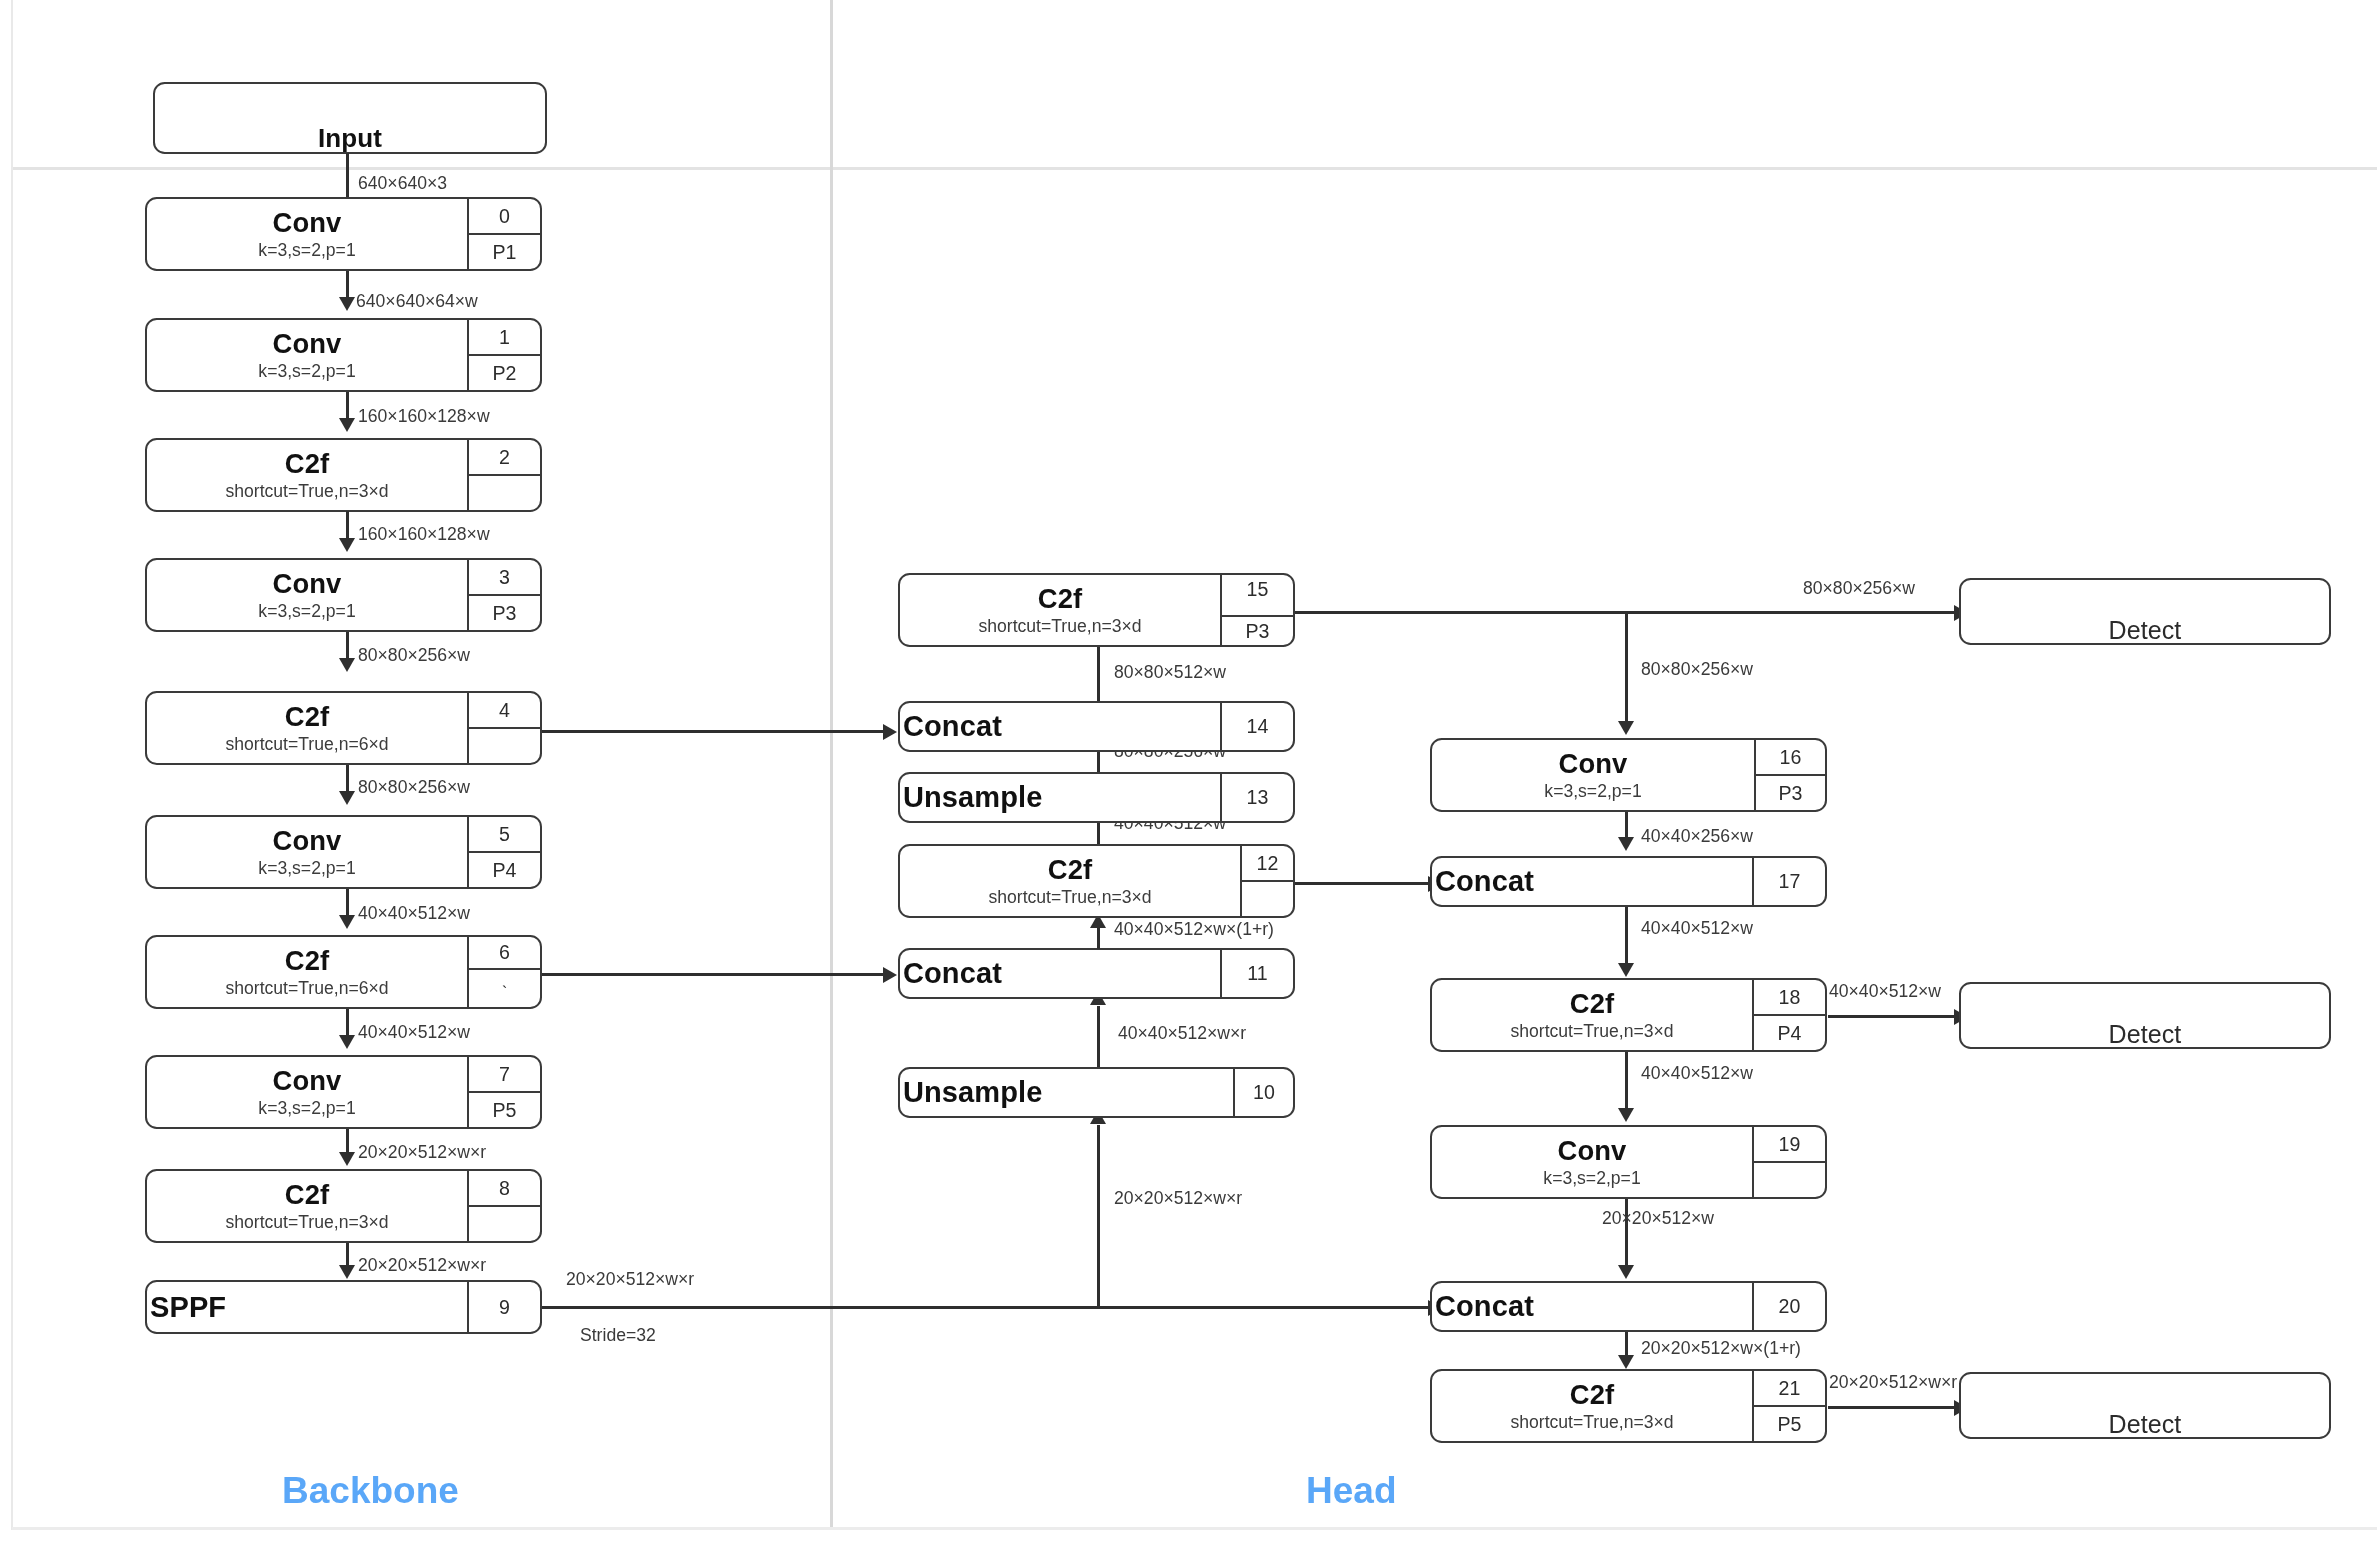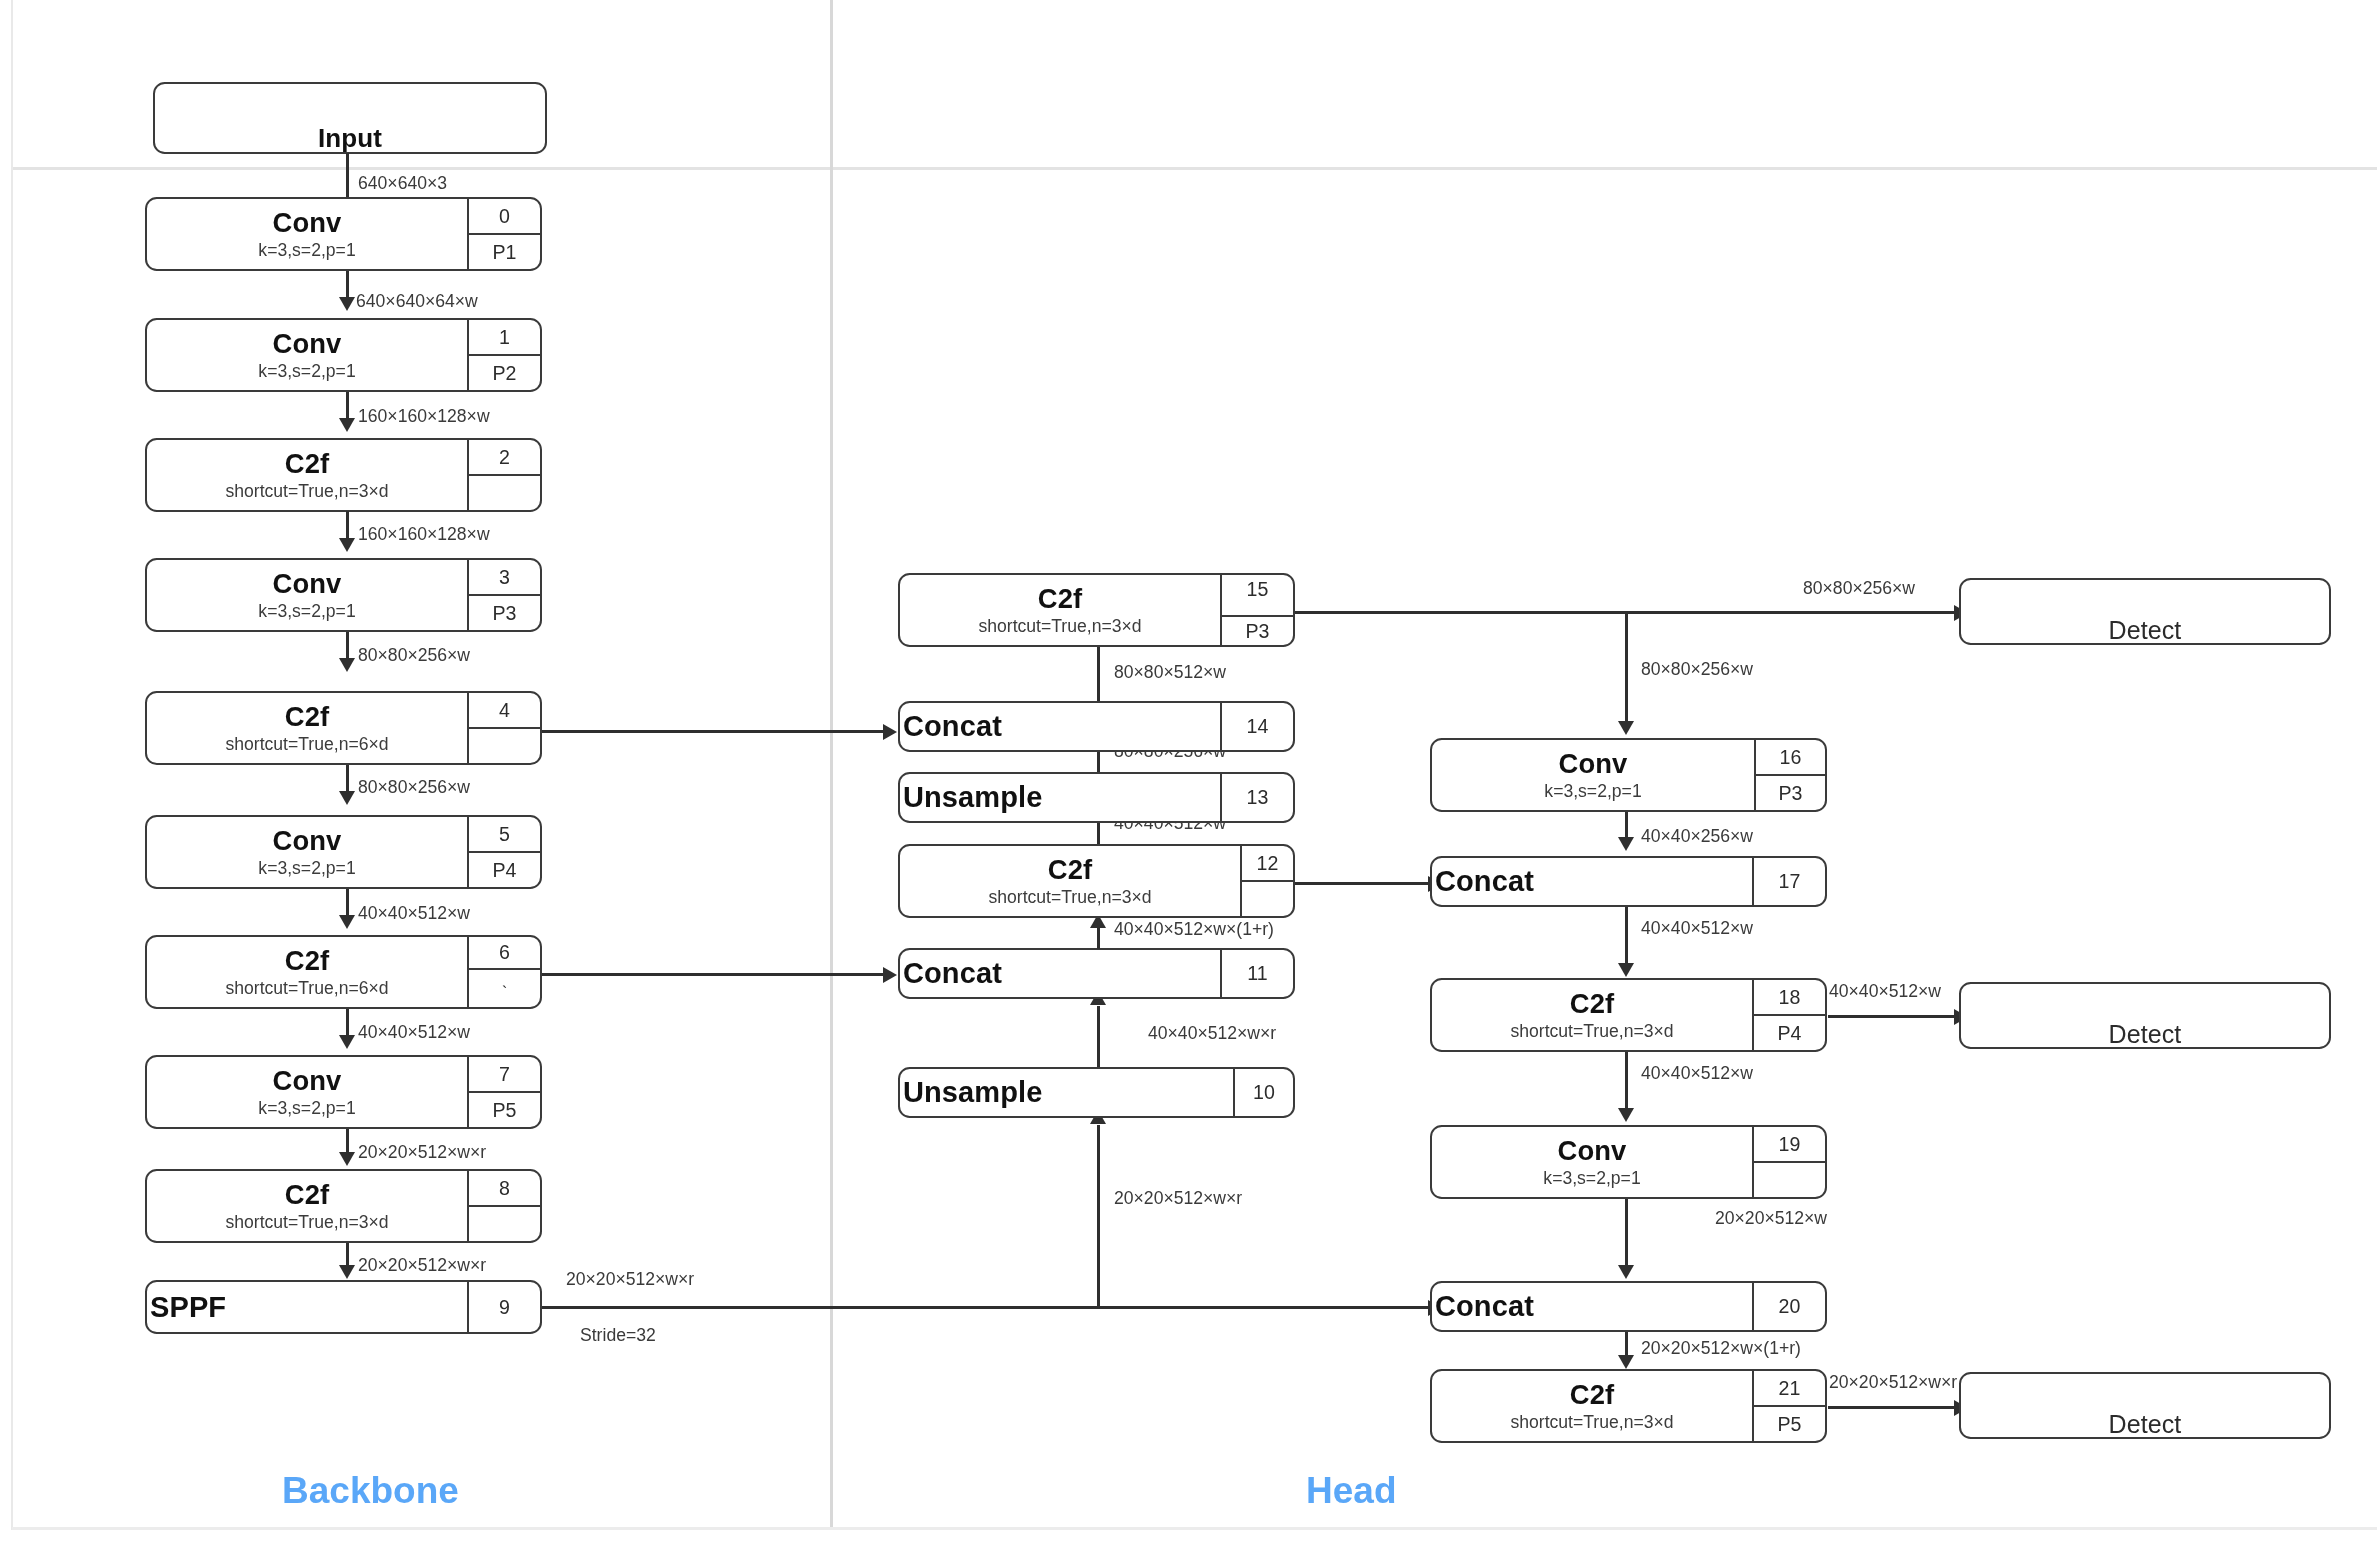--- a/index.html
+++ b/index.html
@@ -229,21 +229,21 @@
       <span class="ttl">Unsample</span>
     </div>
     <div class="idx" style="width:60px;">
       <div class="cellA">10</div>
 
     </div>
   </div>
 
   <div class="ln v" style="left:1097px;top:1006px;height:61px;"></div>
   <div class="arw up" style="left:1090px;top:991px;"></div>
-  <span class="elabel" style="left:1148px;top:1025px;">40×40×512×w×r</span>
+  <span class="elabel" style="left:1118px;top:1025px;">40×40×512×w×r</span>
 
   <div class="node leftlab nosplit" style="left:898px;top:948px;width:397px;height:51px;">
     <div class="main" style="justify-content:center;">
       <span class="ttl">Concat</span>
     </div>
     <div class="idx" style="width:73px;">
       <div class="cellA">11</div>
 
     </div>
   </div>
@@ -371,21 +371,21 @@
       <span class="sub">k=3,s=2,p=1</span>
     </div>
     <div class="idx" style="width:73px;">
       <div class="cellA">19</div>
       <div class="cellB"></div>
     </div>
   </div>
 
   <div class="ln v" style="left:1625px;top:1199px;height:69px;"></div>
   <div class="arw down" style="left:1618px;top:1265px;"></div>
-  <span class="elabel" style="left:1715px;top:1210px;">20×20×512×w</span>
+  <span class="elabel" style="left:1602px;top:1210px;">20×20×512×w</span>
 
   <div class="node leftlab nosplit" style="left:1430px;top:1281px;width:397px;height:51px;">
     <div class="main" style="justify-content:center;">
       <span class="ttl">Concat</span>
     </div>
     <div class="idx" style="width:73px;">
       <div class="cellA">20</div>
 
     </div>
   </div>

